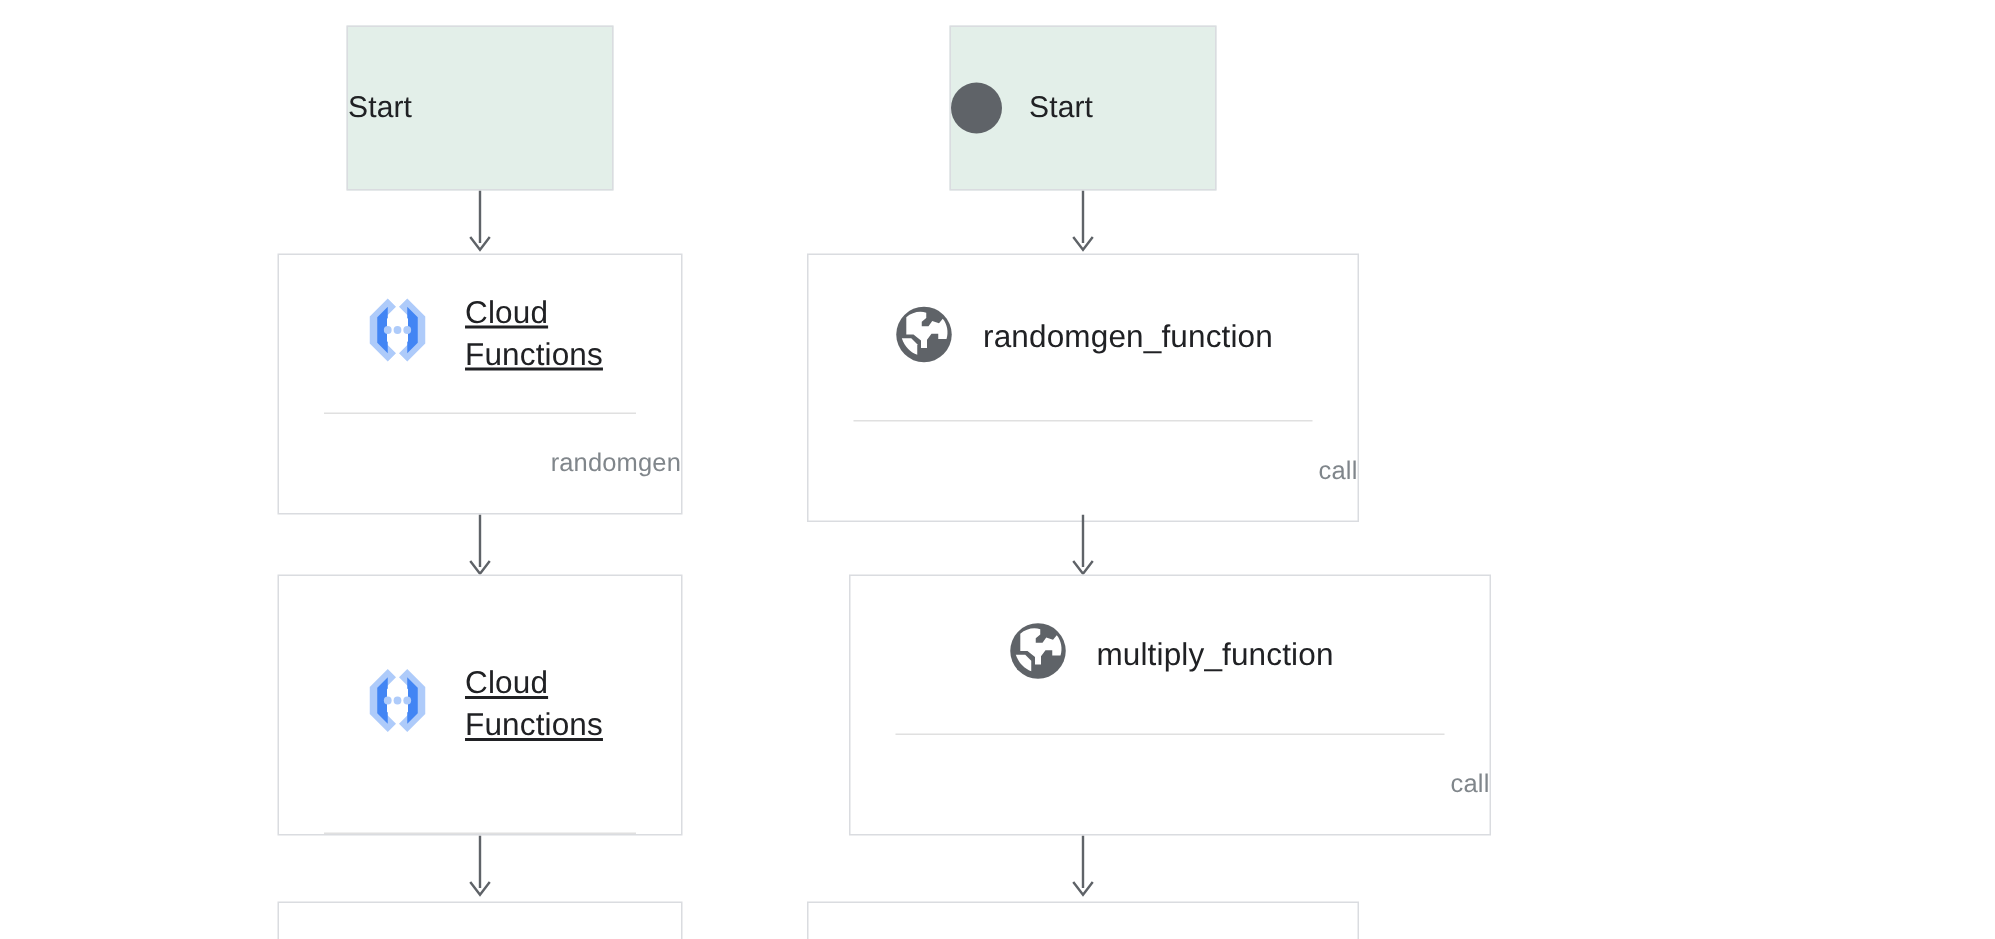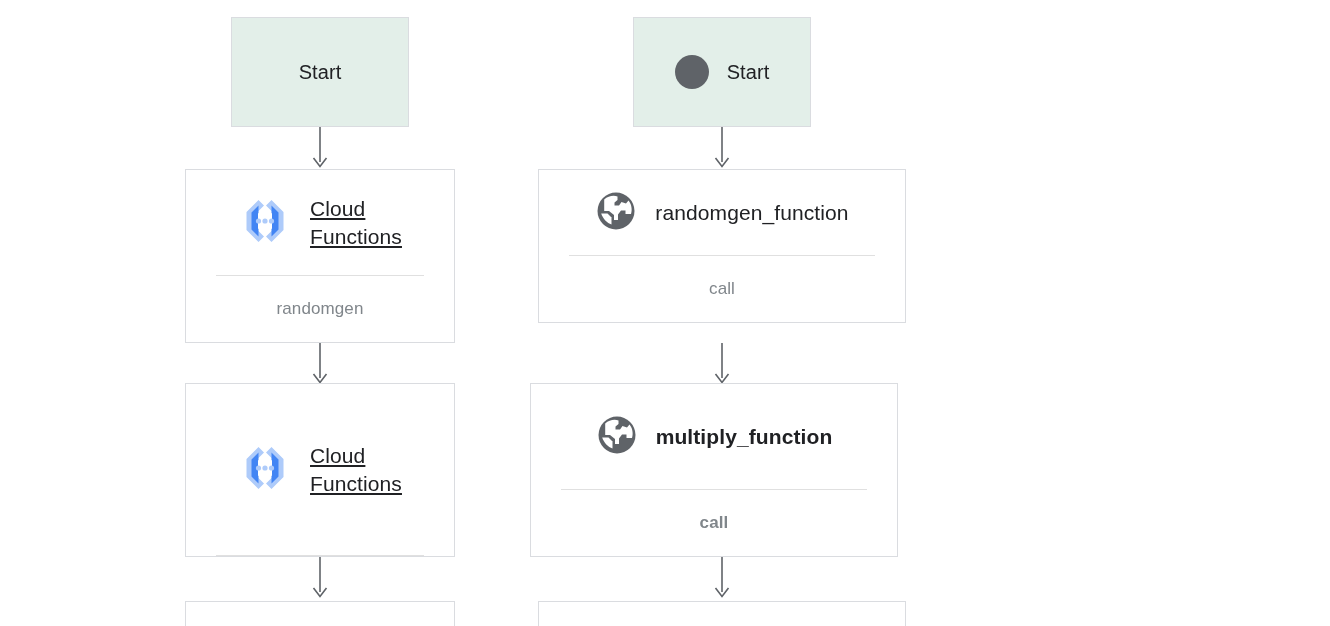--- a/index.html
+++ b/index.html
@@ -24,21 +24,20 @@
   
   .abs { position: absolute; }
 
   
   .start-node {
     background: #e3efe9;
     border: 1px solid #dadce0;
     box-sizing: border-box;
     display: flex;
     align-items: center;
-    justify-content: center;
     gap: 18px;
   }
   .start-label {
     font-size: 20px;
     color: #202124;
     letter-spacing: .1px;
     line-height: 1;
   }
   .start-dot {
     width: 34px;
@@ -81,21 +80,21 @@
     height: 1px;
     background: #e0e0e0;
     margin: 0 30px;
     flex: none;
   }
   .card-foot {
     flex: none;
     height: 66px;
     display: flex;
     align-items: center;
-    justify-content: center;
+    justify-content: flex-end;
   }
   .card-foot-label {
     font-size: 17px;
     color: #80868b;
     letter-spacing: .1px;
   }
 
   
   .arrow { position: absolute; }
   .arrow svg { display: block; }
@@ -178,21 +177,21 @@
     <span class="start-label">Start</span>
   </div>
 
   <div class="arrow" style="left:710px; top:127px;">
     <svg width="24" height="43" viewBox="0 0 24 43" aria-hidden="true">
       <line x1="12" y1="0" x2="12" y2="35" stroke="#5f6368" stroke-width="1.6"></line>
       <polyline points="5.5,31 12,39.5 18.5,31" fill="none" stroke="#5f6368" stroke-width="1.6"></polyline>
     </svg>
   </div>
 
-  <div class="abs card" style="left:538px; top:169px; width:368px; height:154px;">
+  <div class="abs card" style="left:538px; top:169px; width:368px; height:179px;">
     <div class="card-head">
       <span class="card-icon">
         <svg width="42" height="42" viewBox="0 0 42 42" aria-hidden="true">
           <circle cx="21" cy="21" r="18.5" fill="#5f6368"></circle>
           <path d="M9.2 9.5 C13 6 18.5 5 22.5 6.5 L22.5 10 L19.5 12.5 L19.5 15.5 L24 15.5 L26.5 12 L31 13.5 L33.5 10.5 C36.5 14 37.5 19.5 36 24 L30.5 24 L30.5 20.5 L26 20.5 L23 24.5 L23 30 L19 30 L19 25 L14 21 L9.2 21 Z" fill="#ffffff"></path>
           <path d="M6.2 23.5 L12.5 23.5 L16.5 27.5 L16.5 34.5 C12 33 8 29 6.2 23.5 Z" fill="#ffffff"></path>
         </svg>
       </span>
       <span class="card-title">randomgen_function</span>
     </div>
@@ -202,21 +201,21 @@
     </div>
   </div>
 
   <div class="arrow" style="left:710px; top:343px;">
     <svg width="24" height="43" viewBox="0 0 24 43" aria-hidden="true">
       <line x1="12" y1="0" x2="12" y2="35" stroke="#5f6368" stroke-width="1.6"></line>
       <polyline points="5.5,31 12,39.5 18.5,31" fill="none" stroke="#5f6368" stroke-width="1.6"></polyline>
     </svg>
   </div>
 
-  <div class="abs card" style="left:530px; top:383px; width:368px; height:174px;font-weight:bold;">
+  <div class="abs card" style="left:566px; top:383px; width:428px; height:174px;">
     <div class="card-head">
       <span class="card-icon">
         <svg width="42" height="42" viewBox="0 0 42 42" aria-hidden="true">
           <circle cx="21" cy="21" r="18.5" fill="#5f6368"></circle>
           <path d="M9.2 9.5 C13 6 18.5 5 22.5 6.5 L22.5 10 L19.5 12.5 L19.5 15.5 L24 15.5 L26.5 12 L31 13.5 L33.5 10.5 C36.5 14 37.5 19.5 36 24 L30.5 24 L30.5 20.5 L26 20.5 L23 24.5 L23 30 L19 30 L19 25 L14 21 L9.2 21 Z" fill="#ffffff"></path>
           <path d="M6.2 23.5 L12.5 23.5 L16.5 27.5 L16.5 34.5 C12 33 8 29 6.2 23.5 Z" fill="#ffffff"></path>
         </svg>
       </span>
       <span class="card-title">multiply_function</span>
     </div>

